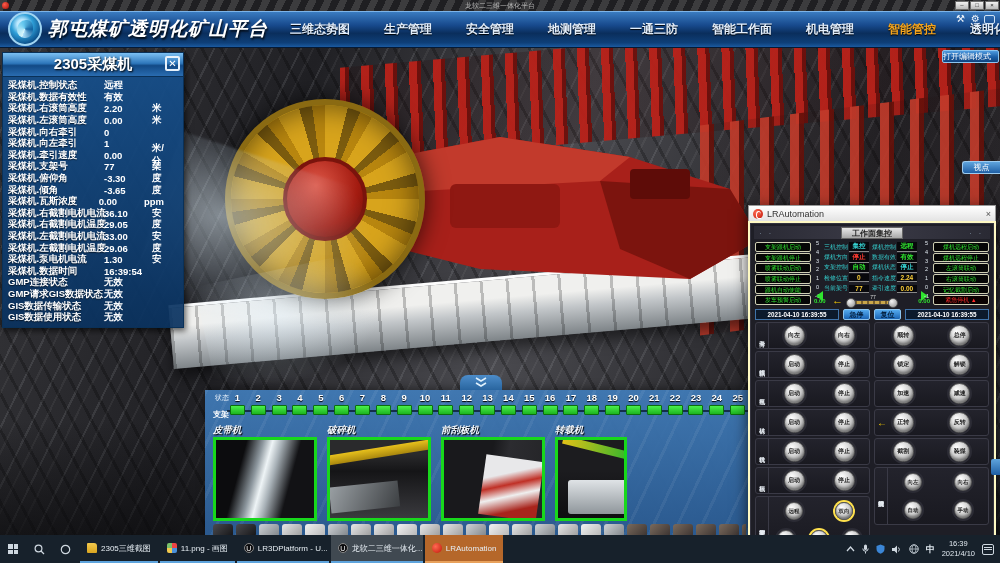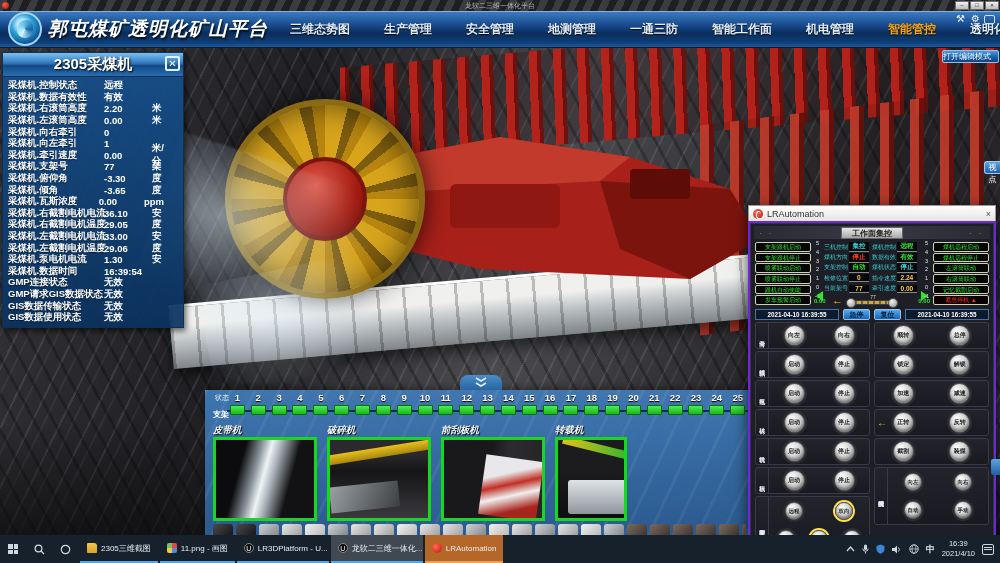--- a/index.html
+++ b/index.html
@@ -24,21 +24,21 @@
 .nav-item.active{color:#f5a51d}
 .nav-tools{position:absolute;right:5px;top:1px;display:flex;gap:2px;align-items:center}
 .nav-tool{width:13px;height:13px;font-size:10px;line-height:13px;text-align:center;color:#eef4fb}
 .nav-tool.boxed{border:1px solid #cfe2f4;border-radius:2px;width:11px;height:9px;margin-top:2px}
 
 
 .edit-btn{position:absolute;right:1px;top:50px;z-index:56;width:57px;height:13px;font-size:8px;color:#fff;line-height:12px;
 background:linear-gradient(180deg,#4e9ade,#1b5da6 55%,#10437e);border:1px solid #8cc4ef;border-radius:2px}
 
 
-.vp-tab{position:absolute;right:0;top:161px;z-index:56;width:16px;height:13px;background:linear-gradient(#5fa4dd,#1f5fa5);border:1px solid #9ccbef;border-right:none;border-radius:3px 0 0 3px;color:#fff;font-size:8px;text-align:center;line-height:12px}
+.vp-tab{position:absolute;right:0;top:161px;z-index:56;width:38px;height:13px;background:linear-gradient(#5fa4dd,#1f5fa5);border:1px solid #9ccbef;border-right:none;border-radius:3px 0 0 3px;color:#fff;font-size:8px;text-align:center;line-height:12px}
 .edge-badge{position:absolute;right:0;top:459px;z-index:56;width:9px;height:16px;background:linear-gradient(#5fa4dd,#1f5fa5);border-radius:2px 0 0 2px}
 
 
 .scene{position:absolute;top:11px;left:0;right:0;bottom:22px;z-index:1;overflow:hidden;
 background:linear-gradient(110deg,#39393d 0%,#202024 28%,#4a4a4f 52%,#232327 78%,#303034 100%)}
 .scene .streaks{position:absolute;inset:0;background:repeating-linear-gradient(116deg,rgba(230,235,240,.10) 0 2px,transparent 2px 11px,rgba(255,255,255,.05) 11px 13px,transparent 13px 26px)}
 .scene .streaks2{position:absolute;inset:0;background:repeating-linear-gradient(62deg,rgba(0,0,0,.25) 0 3px,transparent 3px 17px)}
 .roof-red{position:absolute;top:28px;left:34%;right:0;height:96px;transform:skewY(-5deg);opacity:.95;
 background:repeating-linear-gradient(88deg,#b92119 0 8px,#6e0f0b 8px 12px,rgba(35,10,10,.25) 12px 24px)}
 .wall-red{position:absolute;top:96px;right:0;width:300px;height:210px;transform:skewY(-7deg);opacity:.92;
@@ -106,21 +106,21 @@
 .ft:nth-child(1),.ft:nth-child(2){background:linear-gradient(135deg,#4a4a4e,#141416)}
 .ft:nth-child(n+19){background:linear-gradient(135deg,#7a6a5c,#3a3230)}
 
 
 .lrwin{position:absolute;left:748px;top:205px;width:248px;height:336px;z-index:40;box-shadow:0 4px 14px rgba(0,0,0,.7)}
 .lr-titlebar{height:16px;background:linear-gradient(#ffffff,#e3e3e3);display:flex;align-items:center;border:1px solid #9a9a9a;border-bottom:none}
 .lr-ico{width:10px;height:10px;border-radius:50%;background:radial-gradient(circle at 35% 35%,#ff6a52,#c01608);margin:0 4px;position:relative;flex:none}
 .lr-ico::after{content:"";position:absolute;left:3px;top:2px;width:4px;height:6px;border:1px solid #fff;border-radius:50% 50% 0 50%;border-right:none}
 .lr-title{font-size:9px;color:#333}
 .lr-close{margin-left:auto;margin-right:4px;font-size:9px;color:#555}
-.lr-body{position:absolute;top:16px;left:0;right:0;bottom:0;background:#1e1e26;border:2px solid #6d28d9;box-shadow:inset 0 0 0 1px #34343f;padding:2px}
+.lr-body{position:absolute;top:16px;left:0;right:0;bottom:0;background:#1e1e26;border:2px solid #fef9c3;box-shadow:inset 0 0 0 1px #34343f;padding:2px}
 .lr-tabbar{height:13px;position:relative;margin:1px 2px 2px;background:linear-gradient(90deg,#2a2a34,#3a3a46 50%,#2a2a34);display:flex;align-items:center;justify-content:center}
 .lr-tab{background:linear-gradient(#e8e8e8,#a8a8a8);border:1px solid #666;font-size:8px;font-weight:bold;color:#222;padding:0 10px;height:12px;line-height:11px}
 .lr-dots{position:absolute;top:4px;font-size:6px;color:#9fb6cc;letter-spacing:3px}
 .lr-dots.l{left:6px}.lr-dots.r{right:6px}
 
 .lr-upper{position:relative;height:66px;margin:0 2px}
 .gcol{position:absolute;top:1px;display:flex;flex-direction:column;gap:1px;width:56px}
 .gcol.l{left:1px}.gcol.r{right:1px}
 .gbtn{height:9.7px;background:#060606;border:1px solid #cfcfb4;border-radius:2px;color:#2fe62f;font-size:6px;line-height:8px;text-align:center;overflow:hidden;white-space:nowrap}
 .rbtn{height:9.7px;background:#0a0202;border:1px solid #cfcfb4;border-radius:2px;color:#ff2a2a;font-size:6px;line-height:8px;text-align:center;white-space:nowrap}

